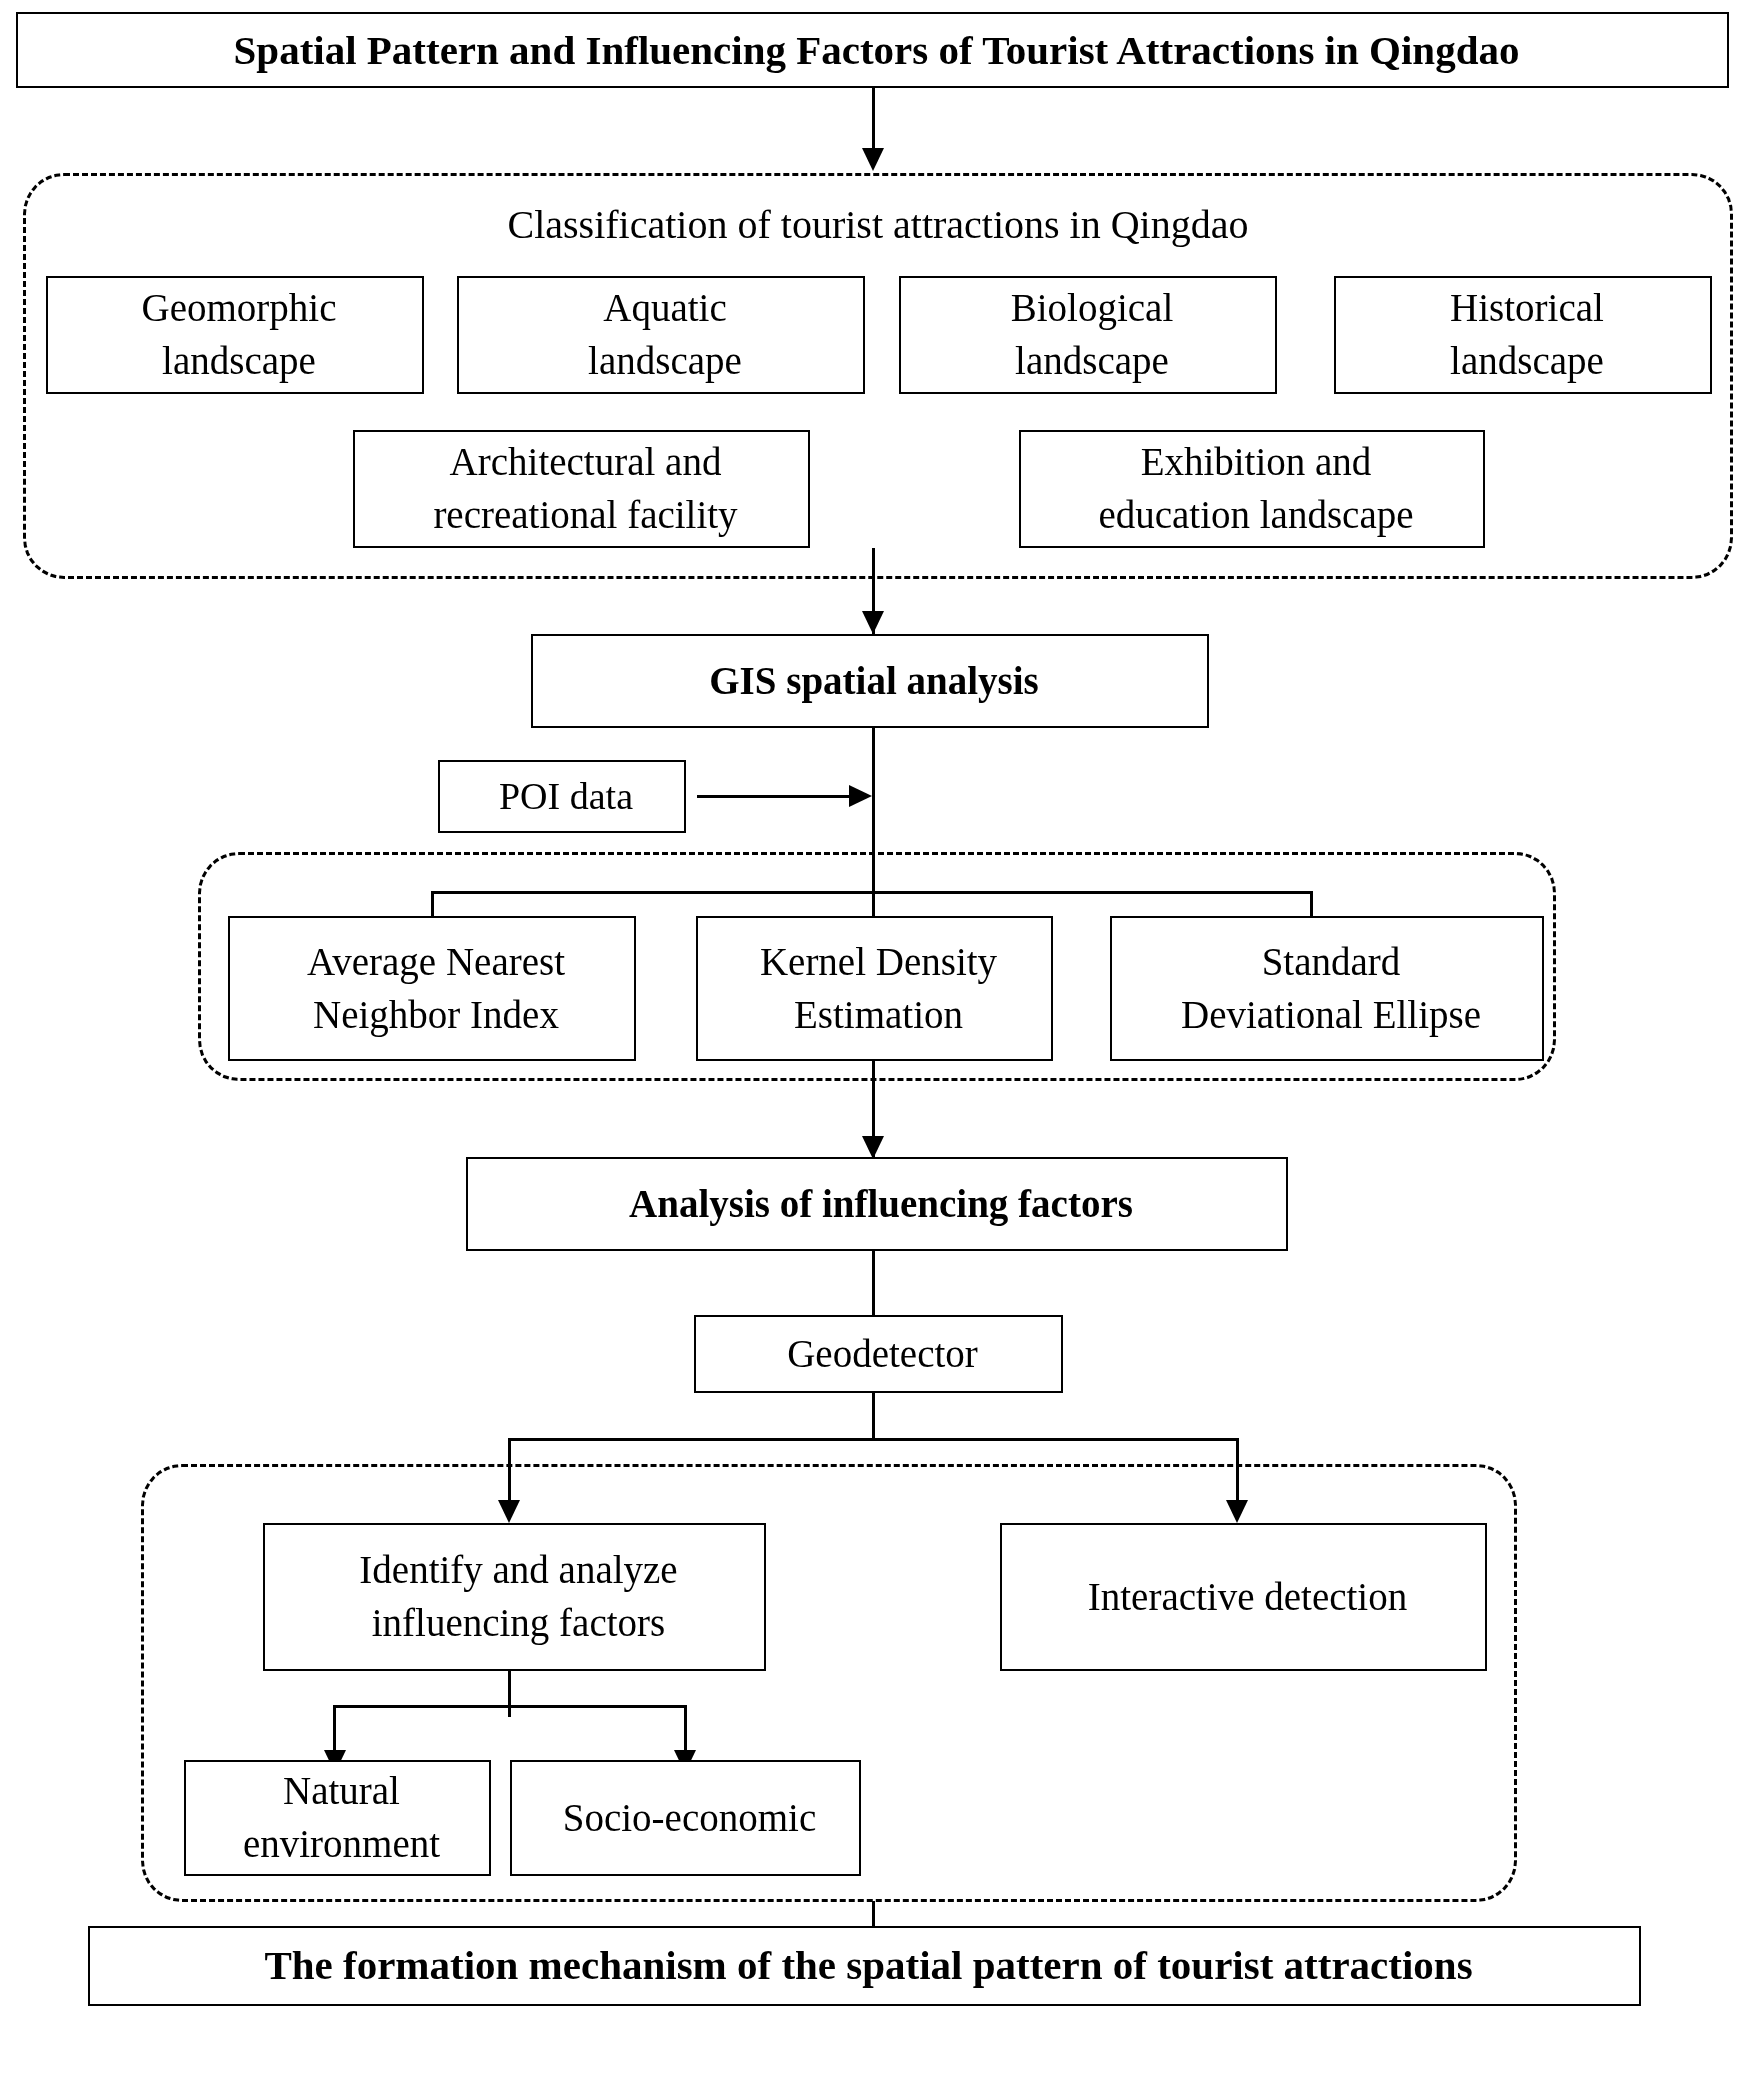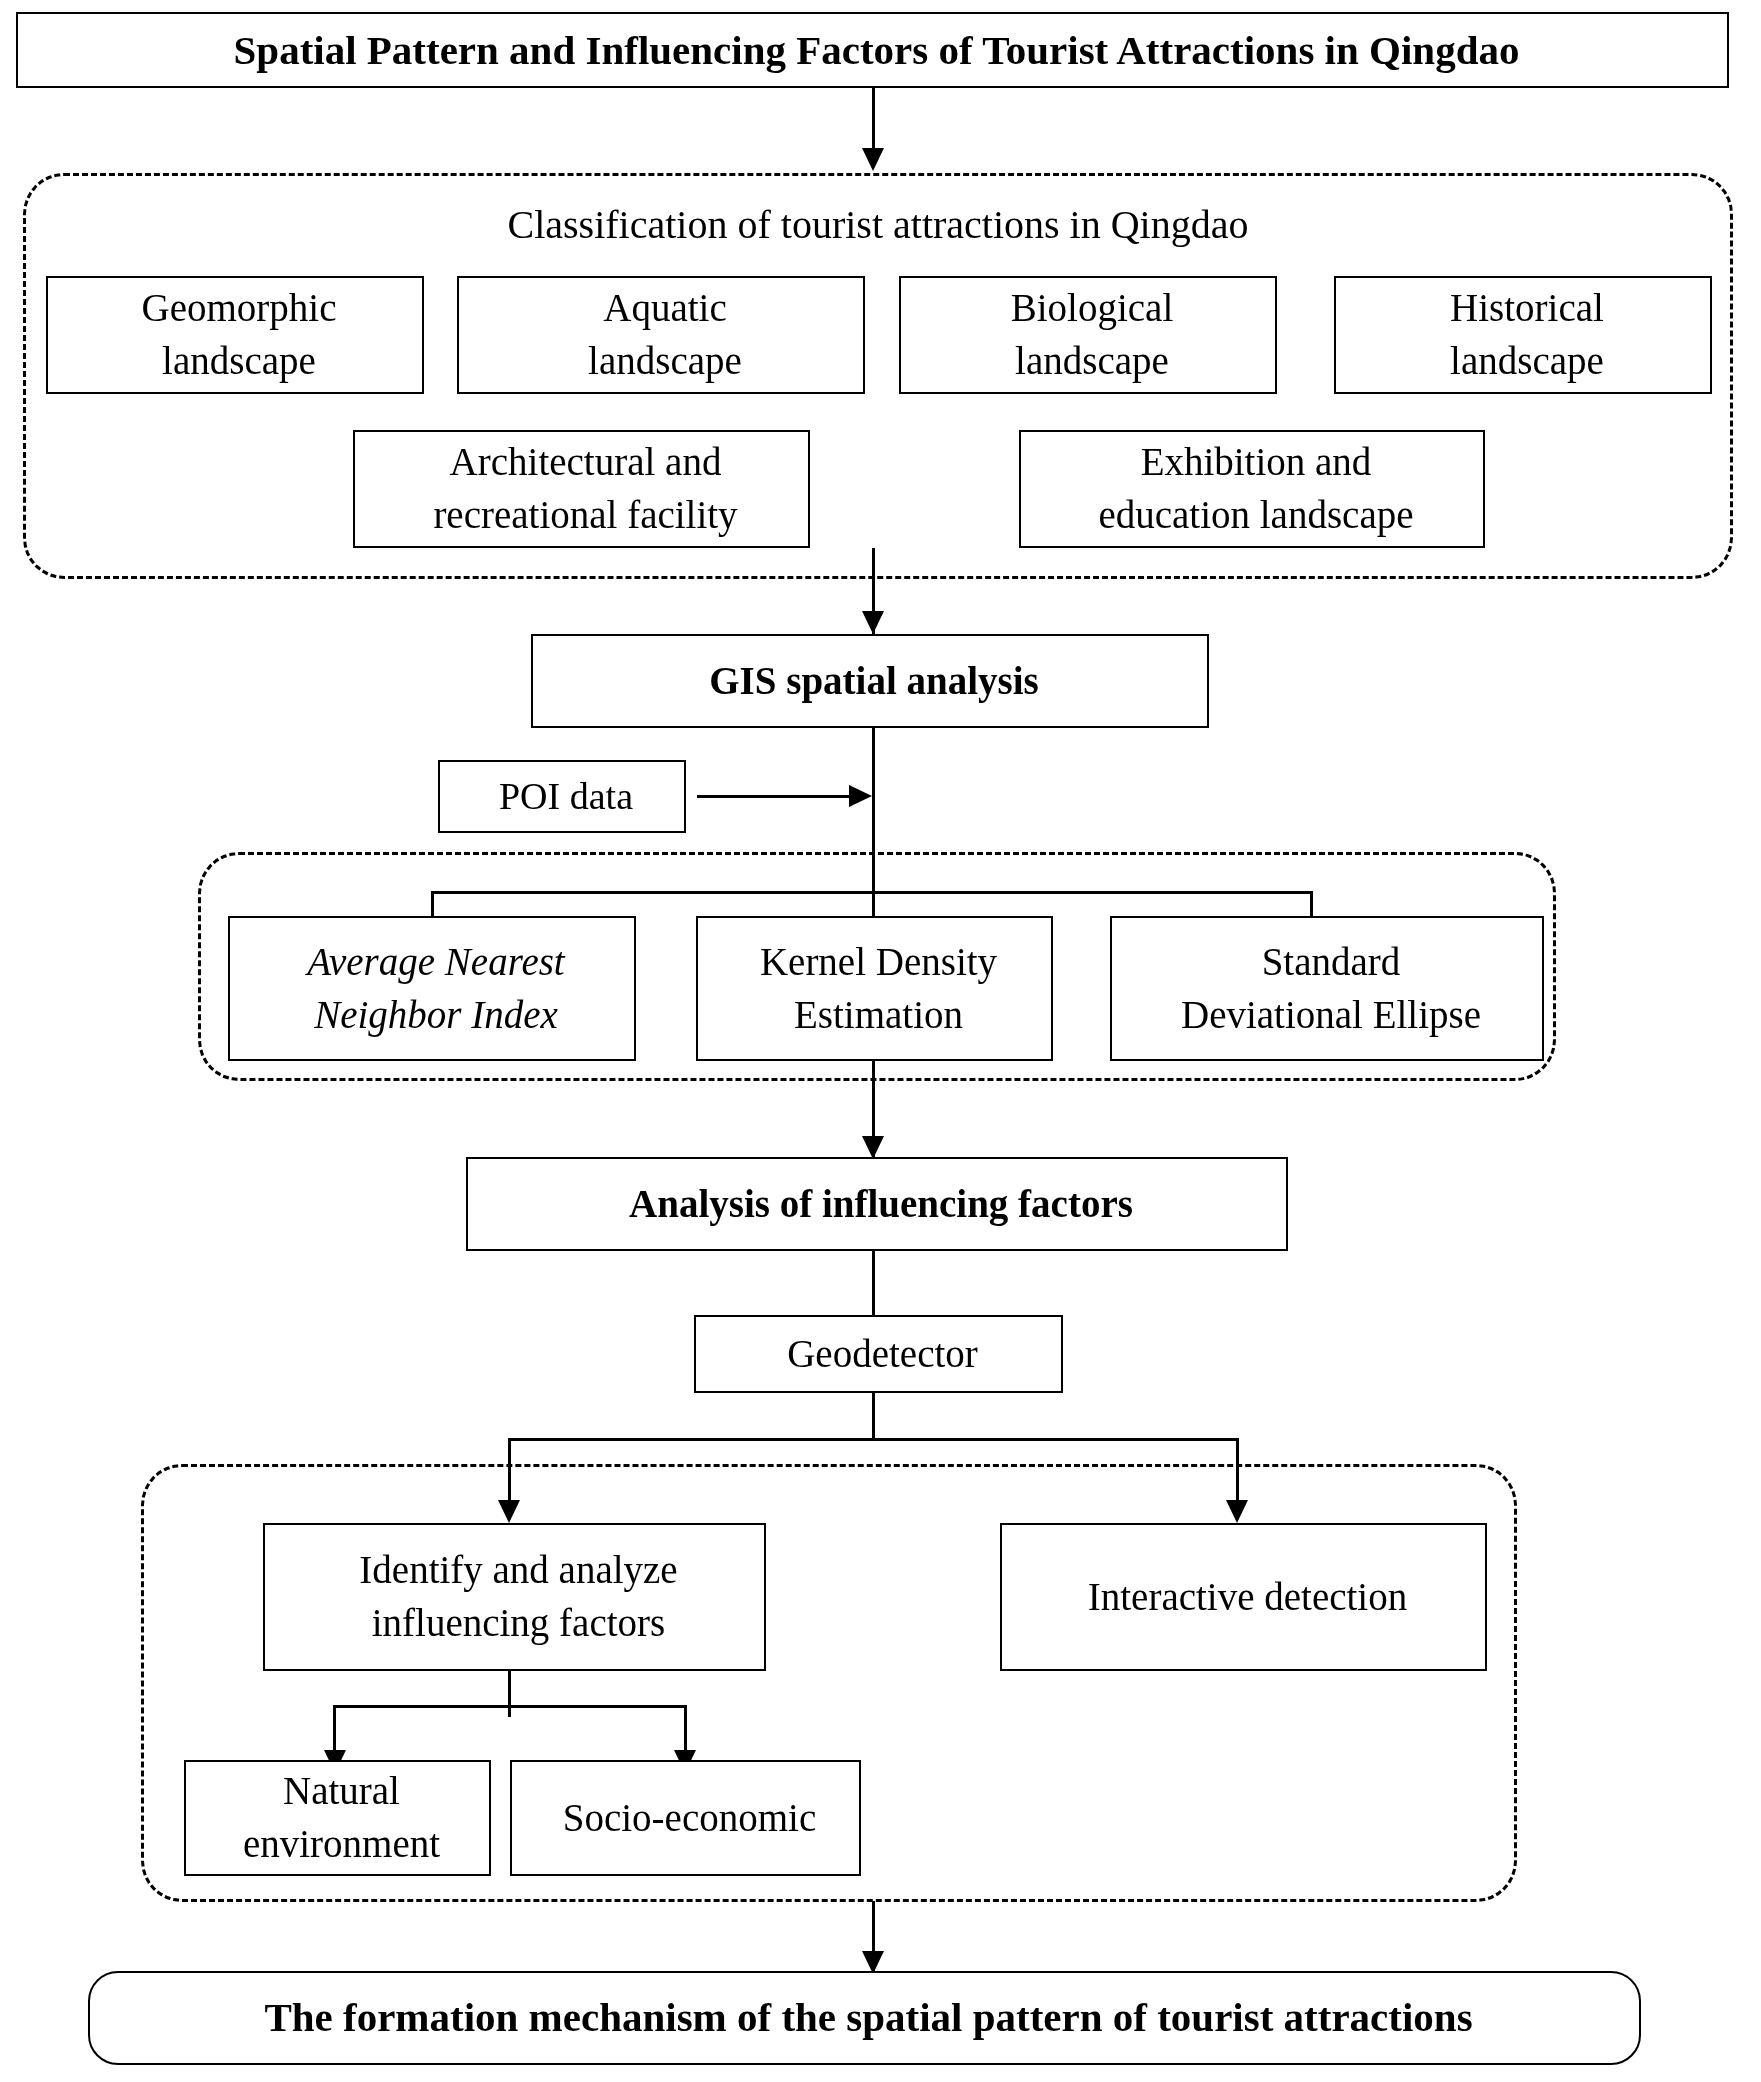--- a/index.html
+++ b/index.html
@@ -131,21 +131,21 @@
   <div class="dashgroup" style="left:198px; top:852px; width:1358px; height:229px;"></div>
 
   <div class="hline" style="left:431px; top:891px; width:882px;"></div>
   <div class="vline" style="left:431px; top:891px; height:53px;"></div>
   <div class="vline" style="left:1310px; top:891px; height:53px;"></div>
   <div class="vline" style="left:872px; top:891px; height:53px;"></div>
   <div class="arrowdown" style="left:421px; top:933px;"></div>
   <div class="arrowdown" style="left:862px; top:933px;"></div>
   <div class="arrowdown" style="left:1300px; top:933px;"></div>
 
-  <div class="box t-node" style="left:228px; top:916px; width:408px; height:145px;font-style:italic;">Average Nearest
+  <div class="box t-node" style="left:228px; top:916px; width:408px; height:145px;">Average Nearest
 Neighbor Index</div>
   <div class="box t-node" style="left:696px; top:916px; width:357px; height:145px;">Kernel Density
 Estimation</div>
   <div class="box t-node" style="left:1110px; top:916px; width:434px; height:145px;">Standard
 Deviational Ellipse</div>
 
   <div class="vline" style="left:872px; top:1060px; height:97px;"></div>
   <div class="arrowdown" style="left:862px; top:1136px;"></div>
 
   <div class="box bold t-node" style="left:466px; top:1157px; width:822px; height:94px;">Analysis of influencing factors</div>
@@ -176,16 +176,16 @@
   <div class="arrowdown" style="left:324px; top:1750px;"></div>
   <div class="arrowdown" style="left:674px; top:1750px;"></div>
 
   <div class="box t-node" style="left:184px; top:1760px; width:307px; height:116px;">Natural
 environment</div>
   <div class="box t-node" style="left:510px; top:1760px; width:351px; height:116px;">Socio-economic</div>
 
   <div class="vline" style="left:872px; top:1901px; height:93px;"></div>
   <div class="arrowdown" style="left:862px; top:1951px;"></div>
 
-  <div class="box bold t-title" style="left:88px; top:1971px; width:1553px; height:94px;border-radius:30px;">The formation mechanism of the spatial pattern of tourist attractions</div>
+  <div class="box bold t-title" style="left:88px; top:1926px; width:1553px; height:80px;">The formation mechanism of the spatial pattern of tourist attractions</div>
 
 </div>
 
 
 </body></html>

